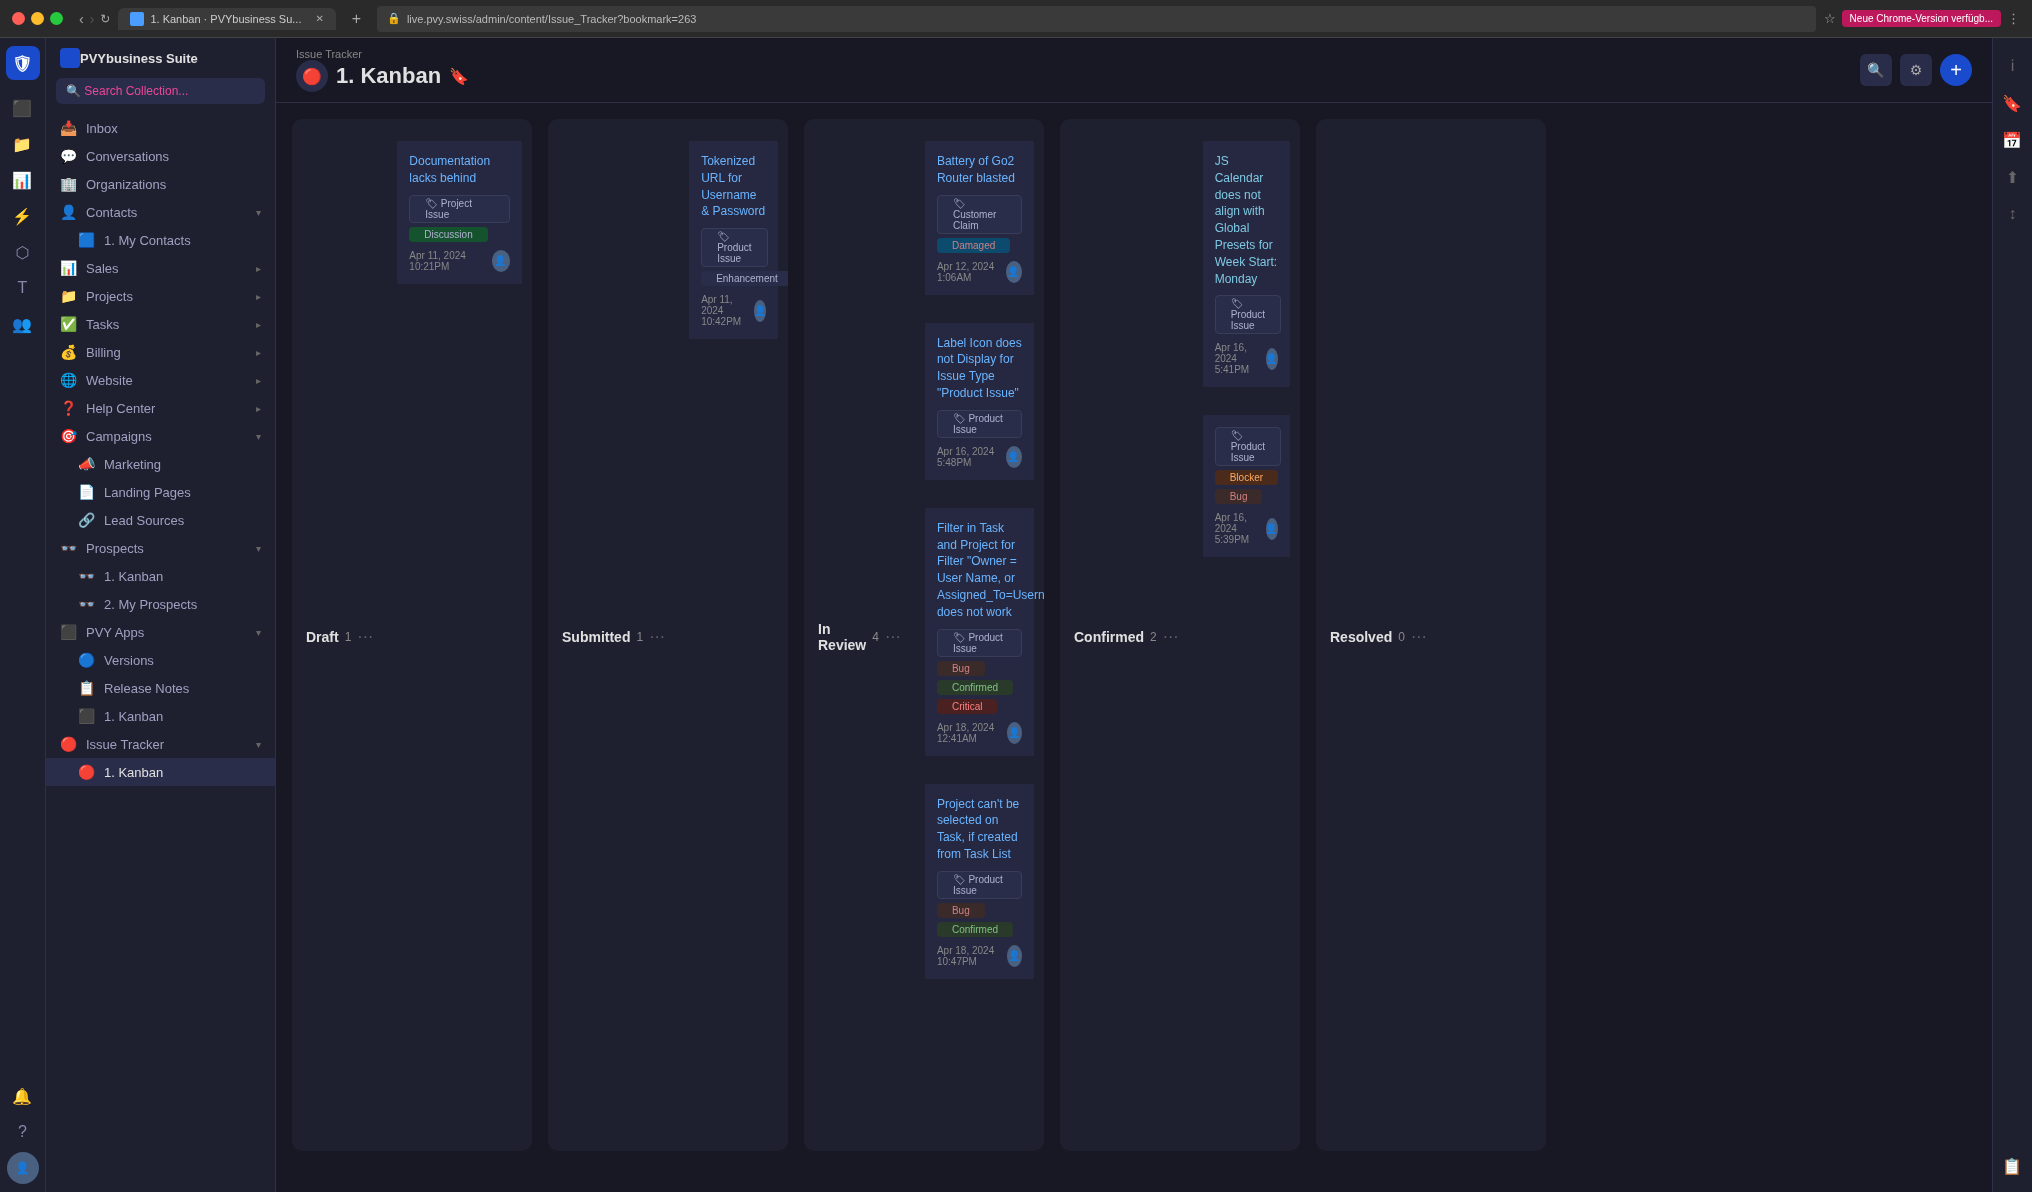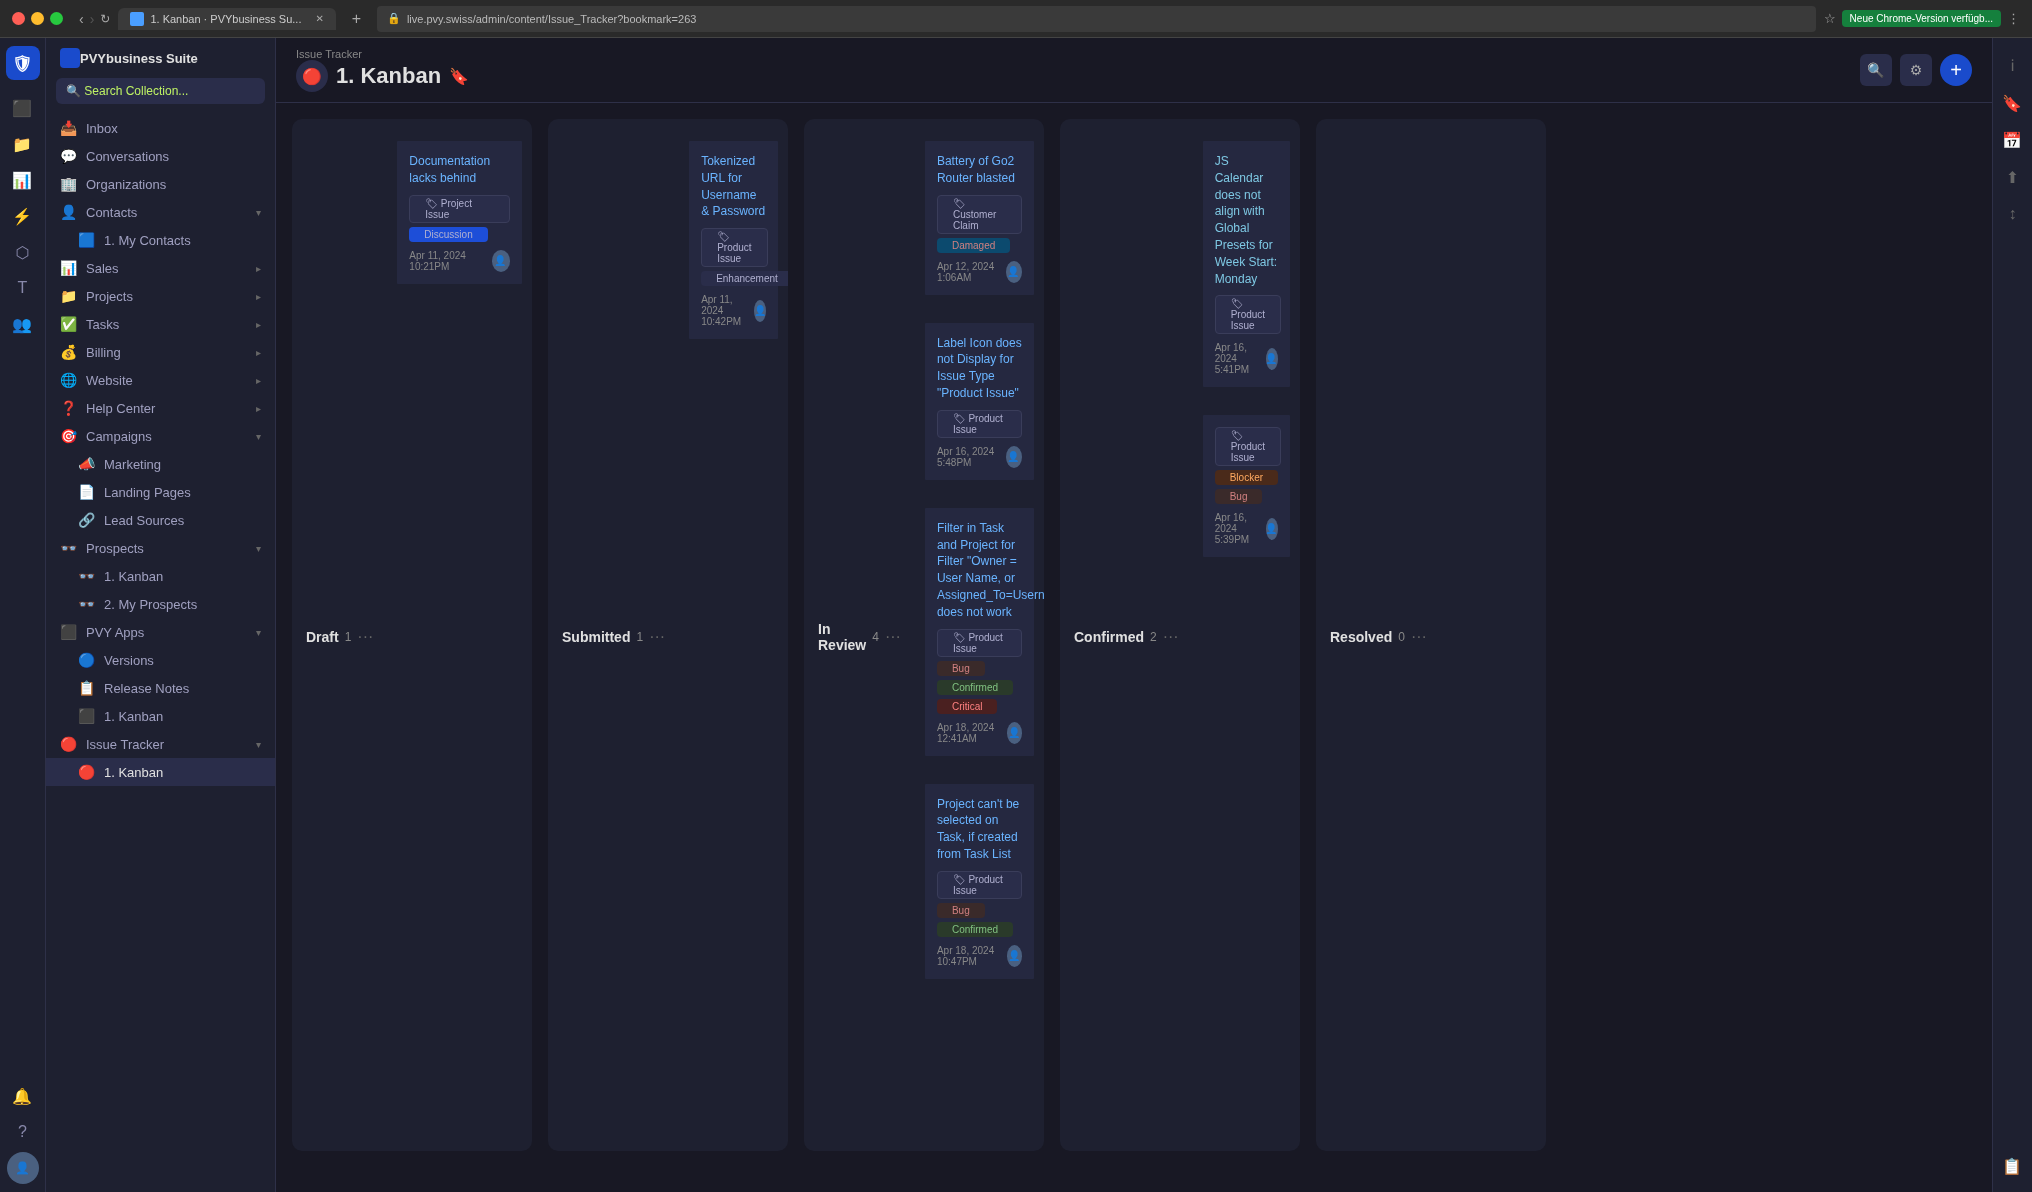--- a/index.html
+++ b/index.html
@@ -11,37 +11,37 @@
     .dot { width: 13px; height: 13px; border-radius: 50%; }
     .dot-red { background: #ff5f56; }
     .dot-yellow { background: #ffbd2e; }
     .dot-green { background: #27c93f; }
     .browser-tab { background: #3a3a3a; border-radius: 6px 6px 0 0; padding: 4px 12px; font-size: 11px; color: #ccc; display: flex; align-items: center; gap: 6px; min-width: 180px; }
     .browser-tab .tab-icon { width: 14px; height: 14px; background: #4a9eff; border-radius: 2px; }
     .tab-close { margin-left: 8px; color: #aaa; font-size: 10px; }
     .tab-new { background: none; color: #aaa; font-size: 16px; padding: 0 8px; }
     .browser-addressbar { background: #3a3a3a; border-radius: 4px; flex: 1; height: 26px; display: flex; align-items: center; padding: 0 10px; font-size: 11px; color: #bbb; }
     .browser-actions { display: flex; gap: 6px; align-items: center; }
-    .browser-btn { background: #15803d; color: white; border-radius: 4px; padding: 3px 8px; font-size: 10px; white-space: nowrap; }
+    .browser-btn { background: #be185d; color: white; border-radius: 4px; padding: 3px 8px; font-size: 10px; white-space: nowrap; }
 
     
     .app { display: flex; height: calc(100vh - 38px); }
 
     
     .icon-rail { width: 46px; background: #1e2030; display: flex; flex-direction: column; align-items: center; padding: 8px 0; gap: 4px; border-right: 1px solid #2e3048; flex-shrink: 0; }
     .rail-logo { width: 34px; height: 34px; background: #1a4bcc; border-radius: 8px; display: flex; align-items: center; justify-content: center; margin-bottom: 8px; }
     .rail-icon { width: 32px; height: 32px; display: flex; align-items: center; justify-content: center; border-radius: 6px; color: #8888aa; font-size: 16px; cursor: pointer; }
     .rail-spacer { flex: 1; }
 
     
     .sidebar { width: 230px; background: #1e2030; border-right: 1px solid #2e3048; display: flex; flex-direction: column; overflow-y: auto; flex-shrink: 0; }
     .sidebar-header { padding: 10px 14px; display: flex; align-items: center; gap: 0; }
     .sidebar-logo { width: 20px; height: 20px; background: #1a4bcc; border-radius: 4px; }
     .sidebar-title { font-size: 13px; font-weight: 600; color: #e0e0e0; }
-    .search-box { margin: 0 10px 10px; background: #2a2d4a; border-radius: 6px; padding: 6px 10px; font-size: 12px; color: #bef264; }
+    .search-box { margin: 0 10px 10px; background: #2a2d4a; border-radius: 6px; padding: 6px 10px; font-size: 12px; color: #ec4899; }
     .sidebar-item { display: flex; align-items: center; gap: 8px; padding: 6px 14px; cursor: pointer; font-size: 13px; color: #a0a0c0; }
     .sidebar-item.active { background: #2a2d4a; color: #e0e0e0; }
     .sidebar-item .icon { font-size: 14px; width: 18px; text-align: center; }
     .sidebar-item .chevron { margin-left: auto; font-size: 10px; color: #666; }
     .sidebar-sub { padding-left: 32px; }
 
     
     .main { flex: 1; display: flex; flex-direction: column; background: #181824; overflow: hidden; }
 
     
@@ -64,21 +64,21 @@
     .col-menu { margin-left: auto; color: #666; cursor: pointer; }
     .kanban-cards { padding: 4px 10px 10px; display: flex; flex-direction: column; gap: 10px; overflow-y: auto; }
 
     
     .card { background: #252840; border-radius: 1px; padding: 12px; cursor: pointer; margin-top: 18px; }
     .card-title { font-size: 12px; font-weight: 500; color: #6ab4ff; line-height: 1.4; margin-bottom: 8px; }
     .card-tags { display: flex; flex-wrap: wrap; gap: 4px; margin-bottom: 8px; }
     .tag { font-size: 10px; padding: 2px 15px; border-radius: 4px; font-weight: 500; }
     .tag-project { background: #2a2d4a; color: #b0b0d0; border: 1px solid #3a3d5a; }
     .tag-product { background: #2a2d4a; color: #b0b0d0; border: 1px solid #3a3d5a; }
-    .tag-discussion { background: #1d4ed8; color: #b0b0d0; }
+    .tag-discussion { background: #14532d; color: #b0b0d0; }
     .tag-enhancement { background: #2a2d4a; color: #b0b0d0; }
     .tag-damaged { background: #0c4a6e; color: #d08080; }
     .tag-bug { background: #3a2a2a; color: #d08080; }
     .tag-confirmed { background: #2a3a2a; color: #80c080; }
     .tag-critical { background: #4a2020; color: #ff8080; }
     .tag-blocker { background: #4a2a1a; color: #ffaa60; }
     .card-footer { display: flex; align-items: center; justify-content: flex-end; margin-top: 6px; }
     .card-date { font-size: 10px; color: #888; }
     .card-avatar { width: 22px; height: 22px; border-radius: 50%; background: #4a6080; overflow: hidden; display: flex; align-items: center; justify-content: center; font-size: 10px; color: #ccc; }
 

